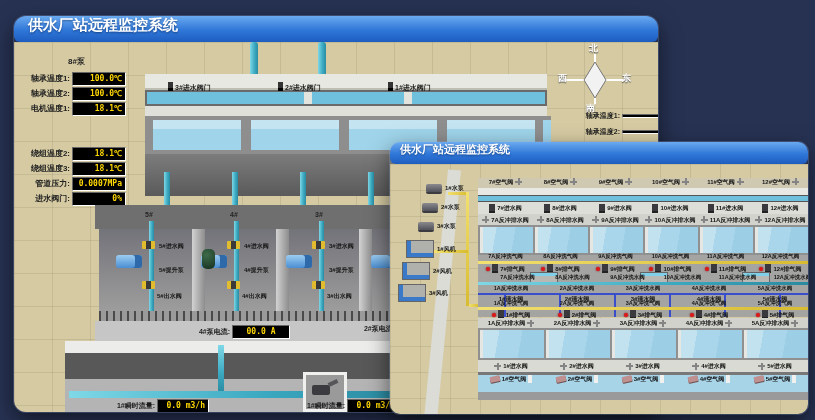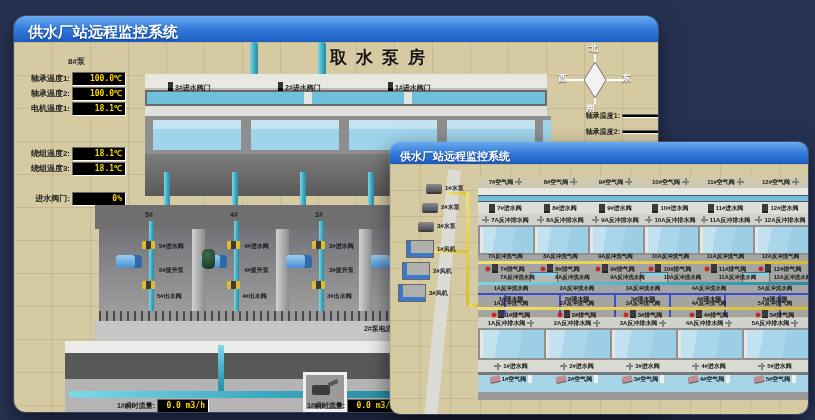--- a/index.html
+++ b/index.html
@@ -3,22 +3,22 @@
 <meta charset="utf-8">
 <style>
   html,body{margin:0;padding:0;background:#273253;}
   .desktop{position:relative;width:815px;height:420px;overflow:hidden;background:#273253;
            font-family:"Liberation Sans",sans-serif;}
   .abs{position:absolute;}
   .win{position:absolute;border-radius:12px;overflow:hidden;
        box-shadow:0 0 0 1px rgba(150,180,230,.25), 0 8px 22px rgba(0,0,0,.55);}
   .titlebar{position:absolute;left:0;top:0;right:0;
        background:linear-gradient(180deg,#6aaaf0 0%,#2f77d8 55%,#1d5dc0 100%);
-       color:#fff;font-weight:bold;display:flex;align-items:flex-end;
-       text-shadow:0 1px 2px rgba(0,20,60,.5);}
+       color:#fff;font-weight:bold;display:flex;align-items:flex-start;
+       text-shadow:0 1px 2px rgba(0,20,60,.5);border-radius:6px;}
   .tan{background-color:#d5caa2;
        background-image:linear-gradient(rgba(90,80,50,.13) 1px,transparent 1px),
                         linear-gradient(90deg,rgba(90,80,50,.13) 1px,transparent 1px);
        background-size:38px 33px;}
   .t6{font-size:6px;font-weight:bold;color:#151515;white-space:nowrap;line-height:1;}
   .t7{font-size:7px;font-weight:bold;color:#1c1c1c;white-space:nowrap;line-height:1;}
   .t8{font-size:8px;font-weight:bold;color:#222;white-space:nowrap;line-height:1;}
   .rbox{background:#000;color:#ffd800;font-size:8px;font-weight:bold;text-align:right;
         padding:1px 3px;border:1px solid;border-color:#666 #fff #fff #666;line-height:1.2;
         font-family:"DejaVu Sans Mono",monospace;overflow:hidden;}
@@ -68,21 +68,20 @@
 <body>
 
 <div class="desktop">
 
   <div class="win" style="left:14px;top:16px;width:644px;height:396px;">
     <div class="titlebar" style="height:26px;font-size:15px;padding-left:14px;">
       <span>供水厂站远程监控系统</span>
     </div>
     <div class="abs tan" style="left:0;top:26px;right:0;bottom:0;">
 
-      <div class="abs" style="left:278px;top:4px;width:180px;text-align:center;font-family:'Liberation Serif',serif;font-size:17px;font-weight:bold;letter-spacing:9px;color:#151515;">取水泵房</div>
 
       <div class="abs pipeC" style="left:236px;top:0;width:8px;height:33px;border-radius:3px 3px 0 0;"></div>
       <div class="abs pipeC" style="left:304px;top:0;width:8px;height:33px;border-radius:3px 3px 0 0;"></div>
 
       <div class="abs" style="left:131px;top:32px;width:402px;height:16px;background:#e8e8e2;box-shadow:inset 0 -2px 0 #bdbdb4;"></div>
       <div class="abs" style="left:131px;top:48px;width:402px;height:16px;background:#6fc0dc;border:2px solid #6a6a6a;box-sizing:border-box;">
         <div class="abs" style="left:157px;top:0;width:8px;height:12px;background:#e4e4de;"></div>
         <div class="abs" style="left:257px;top:0;width:8px;height:12px;background:#e4e4de;"></div>
       </div>
       <div class="abs ivrow" style="left:131px;top:40px;width:402px;height:16px;">
@@ -140,20 +139,24 @@
           <div style="--i: 5;">
             <span class="t8 sl">绕组温度2:</span>
             <span class="rbox">18.1℃</span>
           </div>
 
           <div style="--i: 6;">
             <span class="t8 sl">绕组温度3:</span>
             <span class="rbox">18.1℃</span>
           </div>
 
+          <div style="--i: 7;">
+            <span class="t8 sl">管道压力:</span>
+            <span class="rbox">0.0007MPa</span>
+          </div>
 
           <div style="--i: 8;">
             <span class="t8 sl">进水阀门:</span>
             <span class="rbox">0%</span>
           </div>
         </div>
 
       <div class="abs" style="left:538px;top:0;width:84px;height:72px;">
         <svg width="84" height="72">
           <line x1="8" y1="38" x2="78" y2="38" stroke="#ffffff" stroke-width="2"></line>
@@ -234,20 +237,24 @@
             </div>
           </div>
 
         <div class="abs" style="left:107px;top:44px;width:13px;height:20px;border-radius:5px;background:radial-gradient(circle at 35% 30%,#3d6b4a,#16301f);"></div>
         <div class="abs" style="left:4px;top:106px;width:417px;height:10px;background:repeating-linear-gradient(90deg,#4a4a4a 0 2px,#9a9a9a 2px 7px);"></div>
       </div>
 
       <div class="abs" style="left:81px;top:279px;width:425px;height:20px;background:#c6c6c6;"></div>
       <div class="abs curr" style="left:0;top:283px;width:644px;height:14px;">
 
+          <div style="--i: 0;">
+            <span class="t7 lblr">4#泵电流:</span>
+            <span class="rbox" style="width:50px;text-align:center;">00.0 A</span>
+          </div>
 
           <div style="--i: 1;">
             <span class="t7 lblr">2#泵电流:</span>
             <span class="rbox" style="width:50px;text-align:center;"></span>
           </div>
         </div>
 
       <div class="abs" style="left:51px;top:299px;width:455px;height:12px;background:#ececea;"></div>
       <div class="abs" style="left:51px;top:311px;width:455px;height:26px;background:#585858;"></div>
       <div class="abs" style="left:51px;top:337px;width:455px;height:33px;background:#b4b4b4;"></div>

